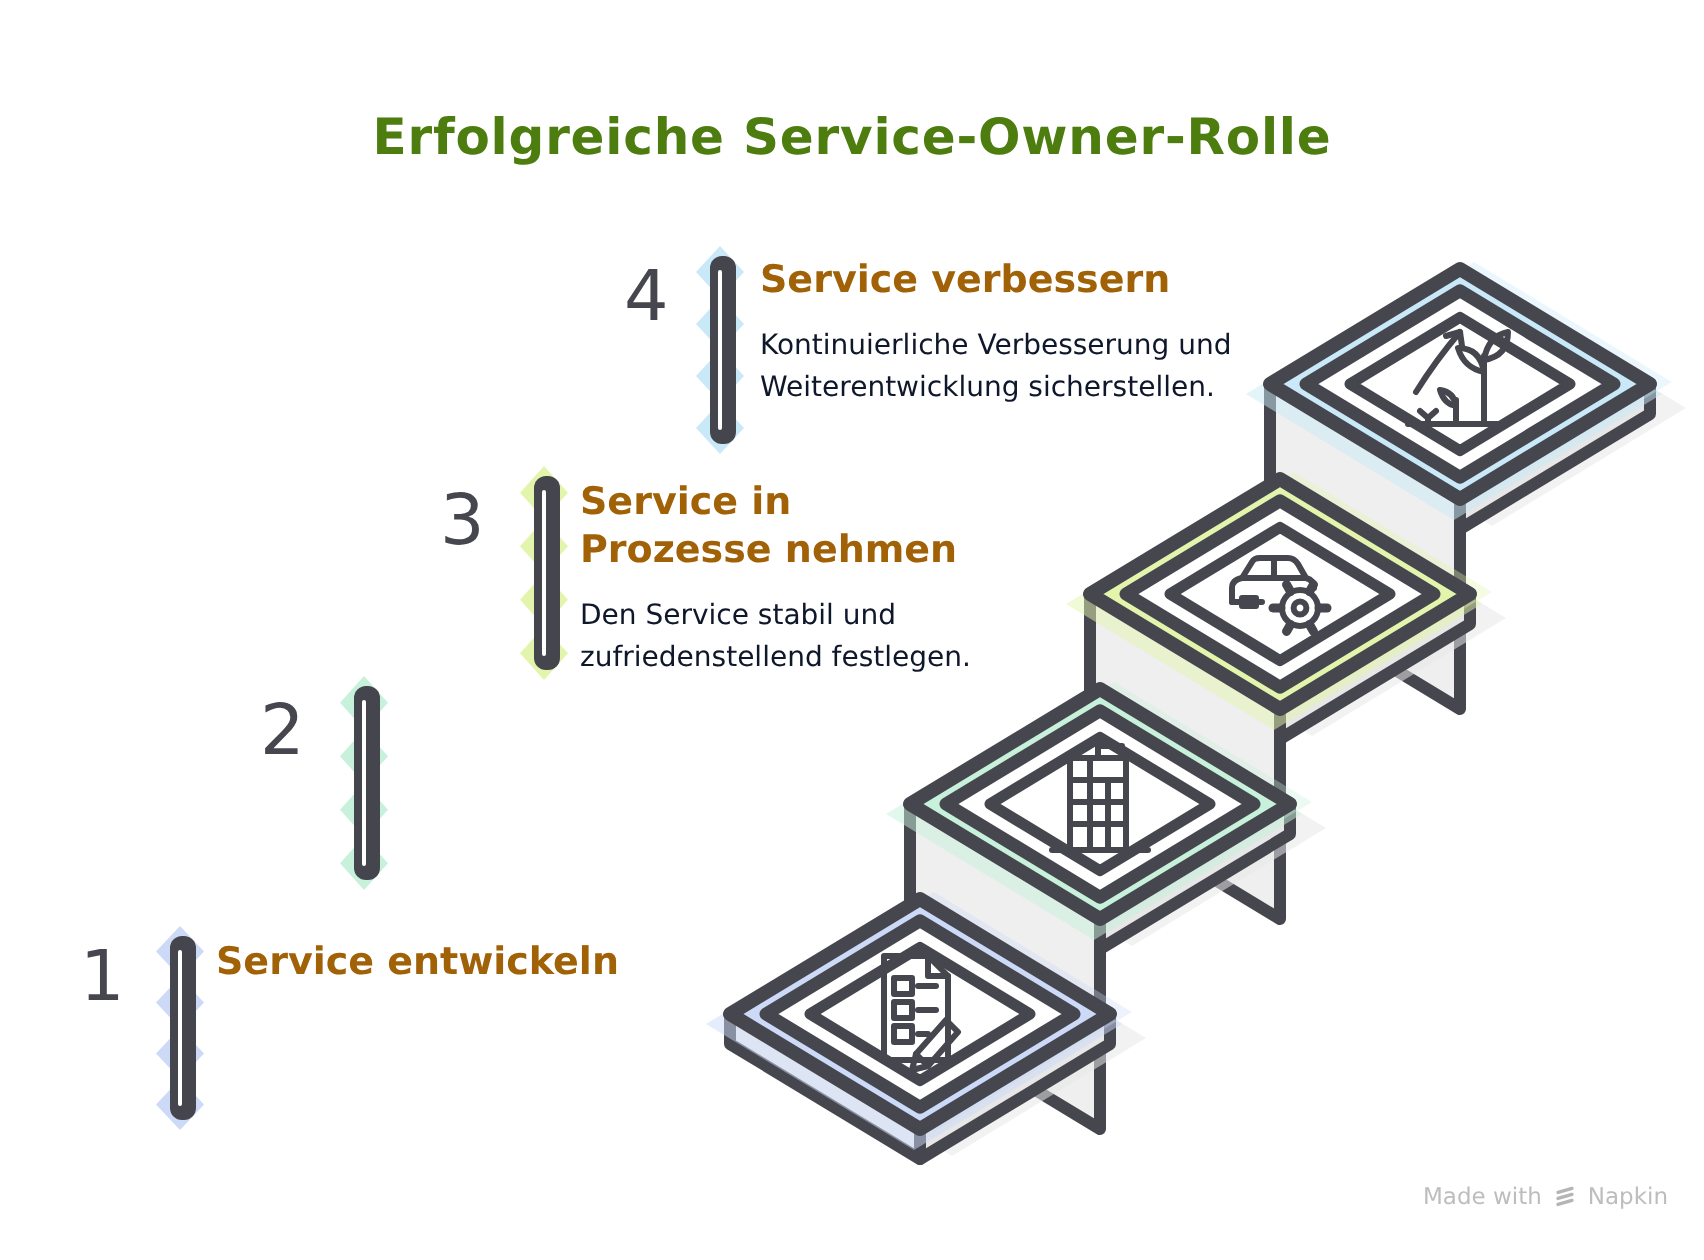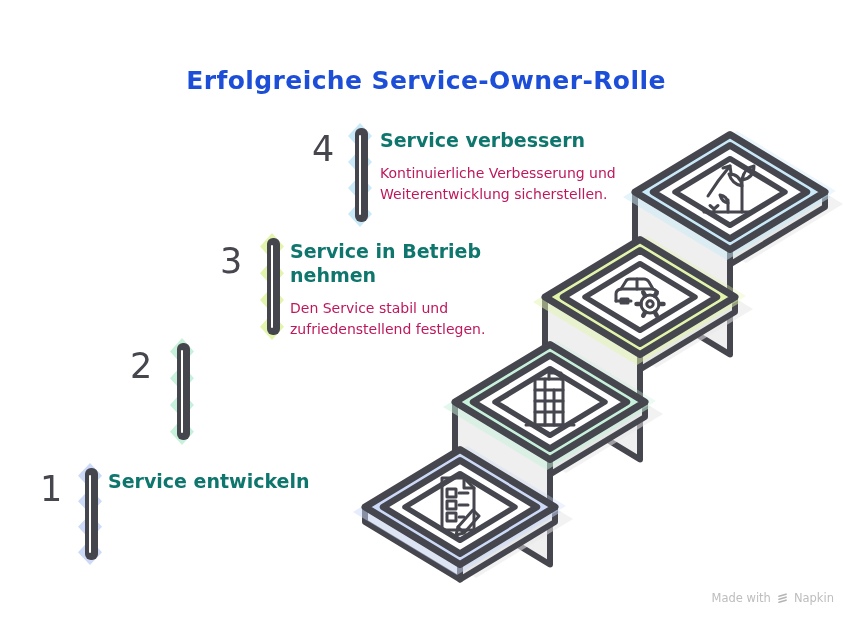--- a/index.html
+++ b/index.html
@@ -5,21 +5,21 @@
   html,body{margin:0;padding:0;}
   body{
     width:852px;height:630px;position:relative;overflow:hidden;
     background:#ffffff;
     font-family:"DejaVu Sans","Liberation Sans",sans-serif;
     color:#46464e;
   }
   .page-title{
     position:absolute;left:0;right:0;top:54px;
     text-align:center;font-size:25px;font-weight:800;
-    letter-spacing:.4px;color:#1d4ed8;margin:12px;
+    letter-spacing:.4px;color:#4d7c0f;margin:0;
   }
   .stairs{position:absolute;left:0;top:0;z-index:1;}
   .step{position:absolute;z-index:2;}
   .step .num{
     position:absolute;font-size:35px;font-weight:500;color:#46464e;line-height:1;
   }
   .barwrap{position:absolute;width:24px;}
   .zigzag{
     position:absolute;left:-4px;top:-5px;width:24px;height:calc(100% + 10px);
     background:var(--c,#cde);
@@ -28,24 +28,24 @@
   .bar{
     position:absolute;left:3px;top:0;width:13px;height:100%;
     background:#45454d;border-radius:6px;
   }
   .bar::after{
     content:"";position:absolute;left:4px;top:7px;bottom:7px;width:2px;
     background:#ffffff;border-radius:2px;
   }
   .texts{position:absolute;}
   .texts h3{
-    margin:0 0 10px 0;font-size:19px;font-weight:700;color:#0f766e;line-height:1.26;
+    margin:0 0 10px 0;font-size:19px;font-weight:700;color:#a16207;line-height:1.26;
   }
   .texts p{
-    margin:0;font-size:14px;font-weight:400;color:#be185d;line-height:1.52;
+    margin:0;font-size:14px;font-weight:400;color:#0f172a;line-height:1.52;
   }
   
   .step-4{left:308px;top:128px;}
   .step-4 .num{left:4px;top:4px;}
   .step-4 .barwrap{left:44px;top:0;height:94px;}
   .step-4 .texts{left:72px;top:1px;width:248px;}
   .step-3{left:214px;top:238px;}
   .step-3 .num{left:6px;top:6px;}
   .step-3 .barwrap{left:50px;top:0;height:97px;}
   .step-3 .texts{left:76px;top:2px;width:246px;}
@@ -180,21 +180,21 @@
   </div>
 </div>
 
 <div class="step step-3">
   <div class="num">3</div>
   <div class="barwrap" style="--c: #e3f5ad;">
     <div class="zigzag"></div>
     <div class="bar"></div>
   </div>
   <div class="texts">
-    <h3>Service in Betrieb nehmen</h3>
+    <h3>Service in Prozesse nehmen</h3>
     <p>Den Service stabil und zufriedenstellend festlegen.</p>
   </div>
 </div>
 
 <div class="step step-2">
   <div class="num">2</div>
   <div class="barwrap" style="--c: #c8f1dc;">
     <div class="zigzag"></div>
     <div class="bar"></div>
   </div>

